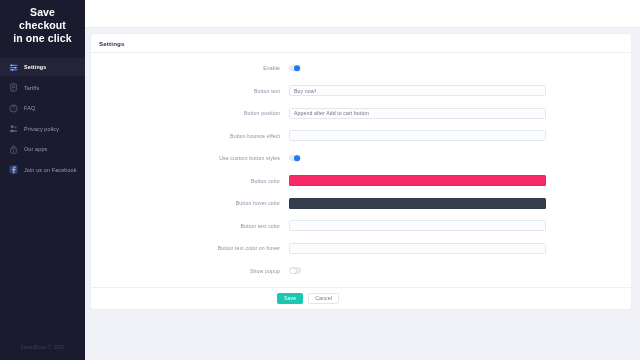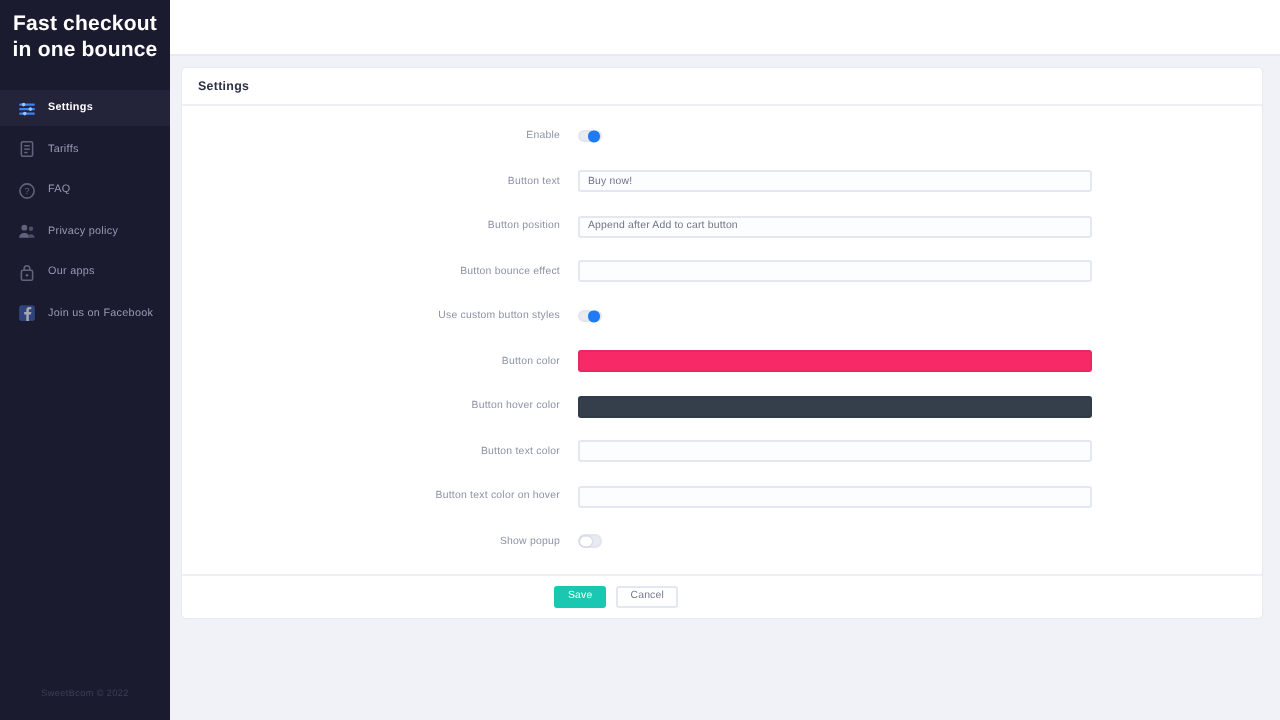--- a/index.html
+++ b/index.html
@@ -218,22 +218,22 @@
     min-width: 24px;
   }
 </style>
 </head>
 <body>
 
 <div class="app">
 
   <aside class="sidebar">
     <div class="brand">
-      <span class="brand-line">Fast checkout</span>
-      <span class="brand-line">in one bounce</span>
+      <span class="brand-line">Save checkout</span>
+      <span class="brand-line">in one click</span>
     </div>
 
     <nav class="nav">
 
       <div class="nav-item active">
         <span class="nav-ico">
           <svg viewBox="0 0 16 16">
               <g fill="#3b82f6">
             <rect x="1" y="3" width="14" height="2.2" rx="1"></rect>
                 <rect x="1" y="7" width="14" height="2.2" rx="1"></rect>

